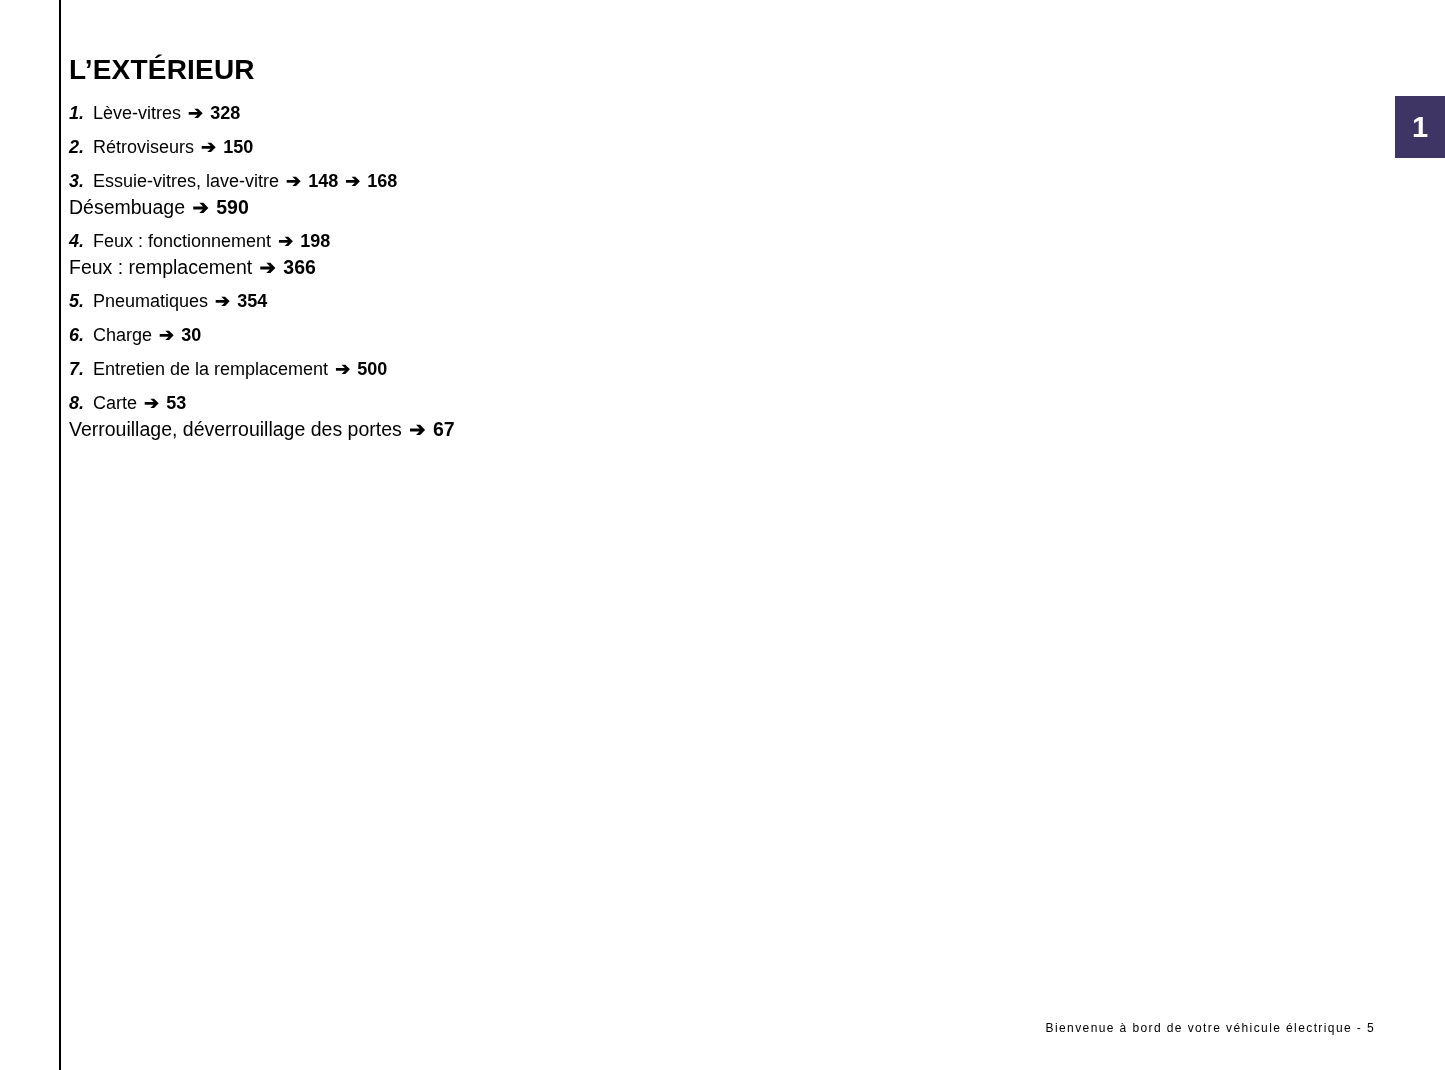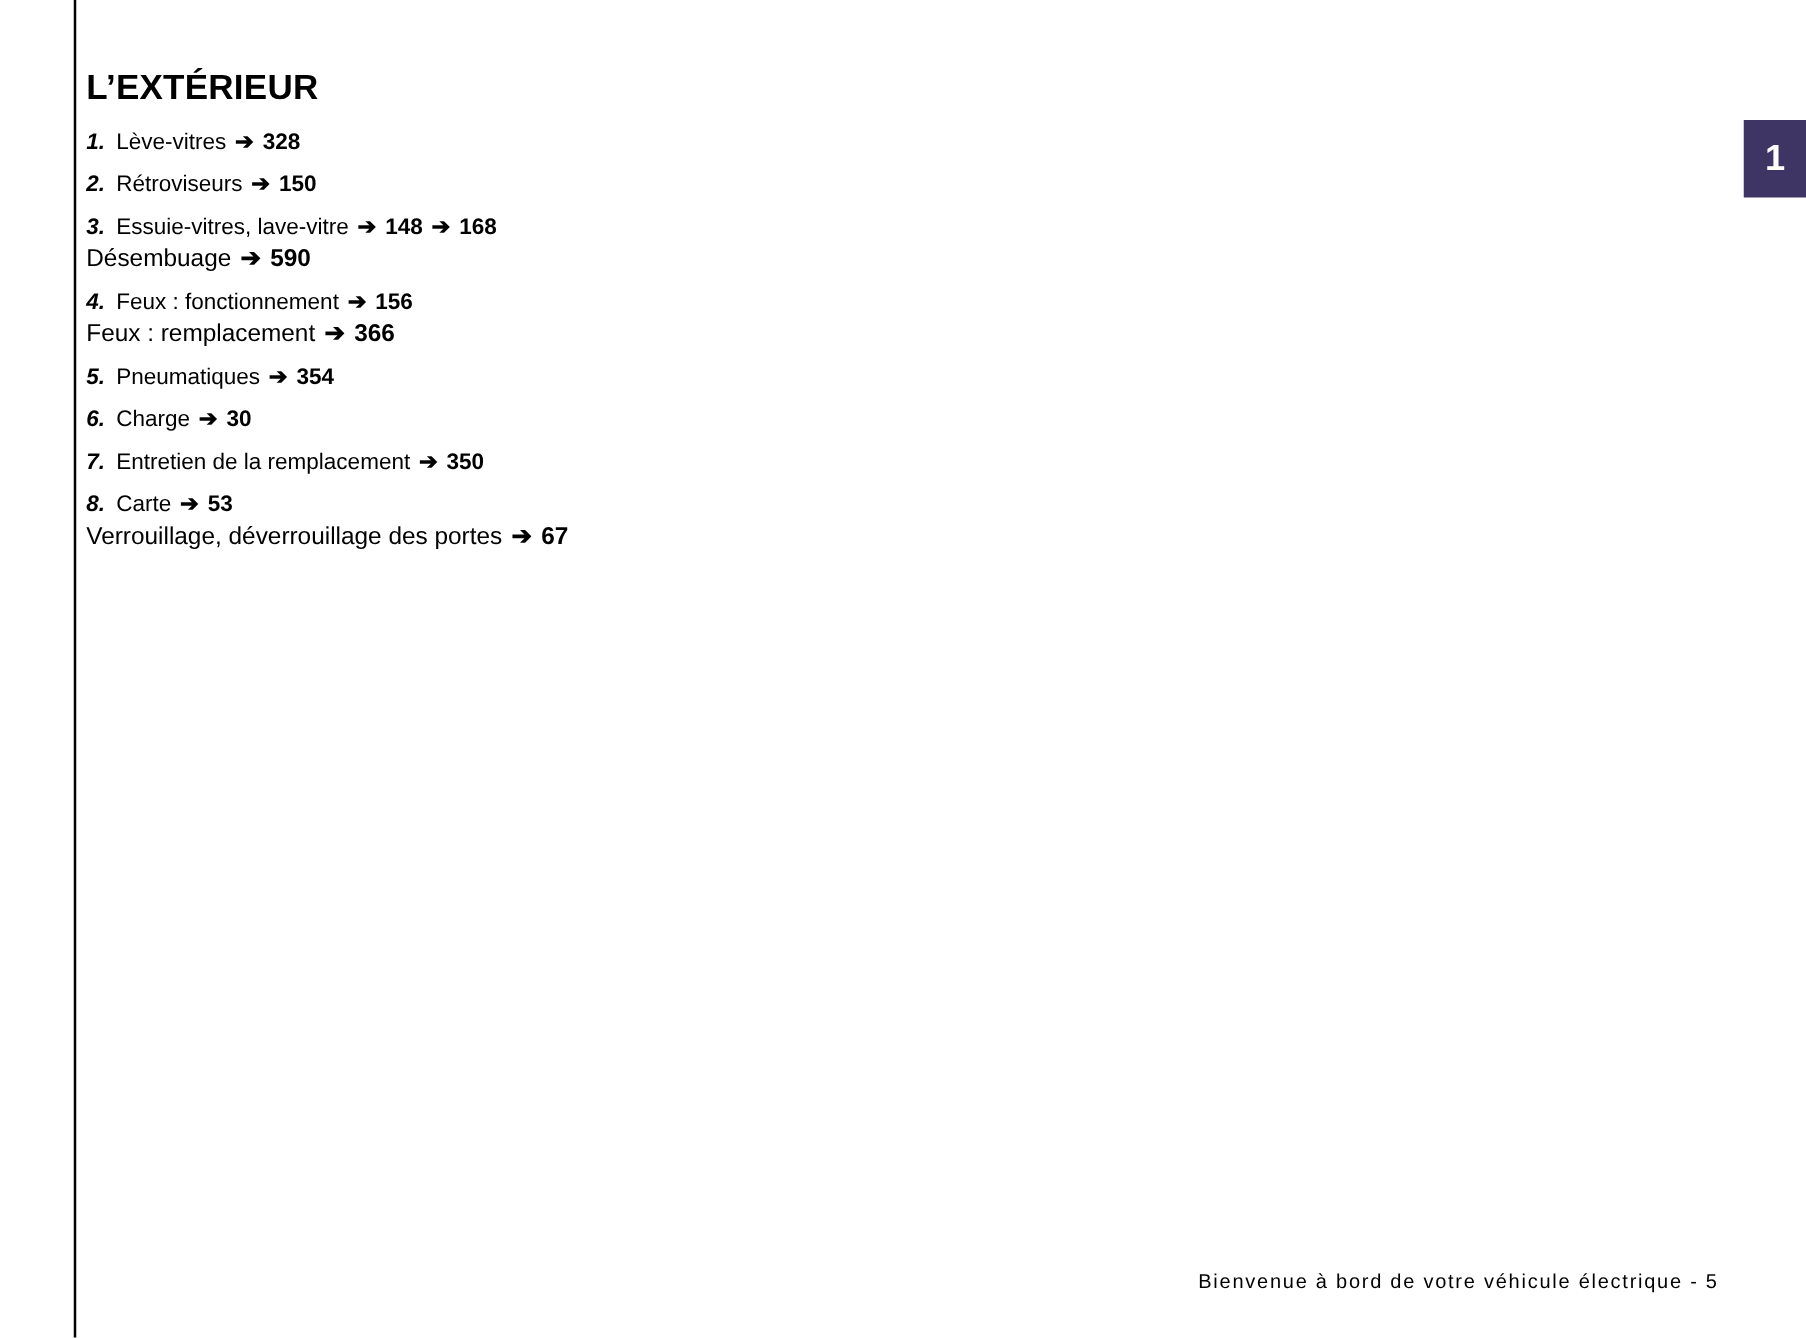--- a/index.html
+++ b/index.html
@@ -102,21 +102,21 @@
     line-height: 26px;
     white-space: nowrap;
     color: #000000;
   }
 
   
   .footer {
     position: absolute;
     right: 70px;
     bottom: 35px;
-    font-size: 16px;
+    font-size: 12px;
     letter-spacing: 1.4px;
     color: #000000;
     white-space: nowrap;
   }
 </style>
 </head>
 <body>
 
 <div class="page">
 
@@ -146,42 +146,42 @@
       <div class="entry-line">
         <span class="num">3.</span><span>Essuie-vitres, lave-vitre</span> <span class="arrow">➔</span> <span class="pageref">148</span> <span class="arrow">➔</span> <span class="pageref">168</span>
       </div>
       <div class="sub-line">
         <span>Désembuage</span> <span class="arrow">➔</span> <span class="pageref">590</span>
       </div>
     </div>
 
     <div class="entry">
       <div class="entry-line">
-        <span class="num">4.</span><span>Feux : fonctionnement</span> <span class="arrow">➔</span> <span class="pageref">156</span>
+        <span class="num">4.</span><span>Feux : fonctionnement</span> <span class="arrow">➔</span> <span class="pageref">198</span>
       </div>
       <div class="sub-line">
         <span>Feux : remplacement</span> <span class="arrow">➔</span> <span class="pageref">366</span>
       </div>
     </div>
 
     <div class="entry">
       <div class="entry-line">
         <span class="num">5.</span><span>Pneumatiques</span> <span class="arrow">➔</span> <span class="pageref">354</span>
       </div>
     </div>
 
     <div class="entry">
       <div class="entry-line">
         <span class="num">6.</span><span>Charge</span> <span class="arrow">➔</span> <span class="pageref">30</span>
       </div>
     </div>
 
     <div class="entry">
       <div class="entry-line">
-        <span class="num">7.</span><span>Entretien de la remplacement</span> <span class="arrow">➔</span> <span class="pageref">350</span>
+        <span class="num">7.</span><span>Entretien de la remplacement</span> <span class="arrow">➔</span> <span class="pageref">500</span>
       </div>
     </div>
 
     <div class="entry">
       <div class="entry-line">
         <span class="num">8.</span><span>Carte</span> <span class="arrow">➔</span> <span class="pageref">53</span>
       </div>
       <div class="sub-line">
         <span>Verrouillage, déverrouillage des portes</span> <span class="arrow">➔</span> <span class="pageref">67</span>
       </div>

